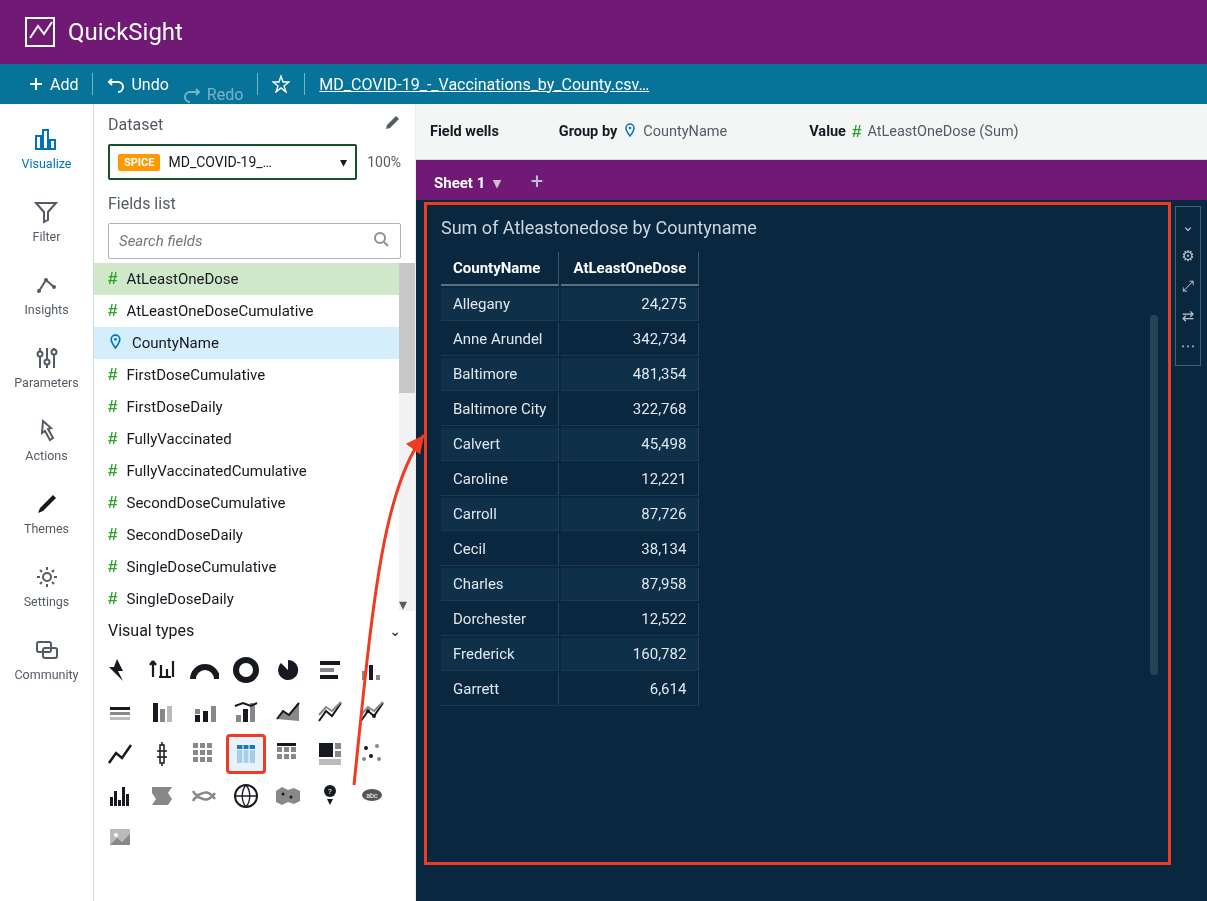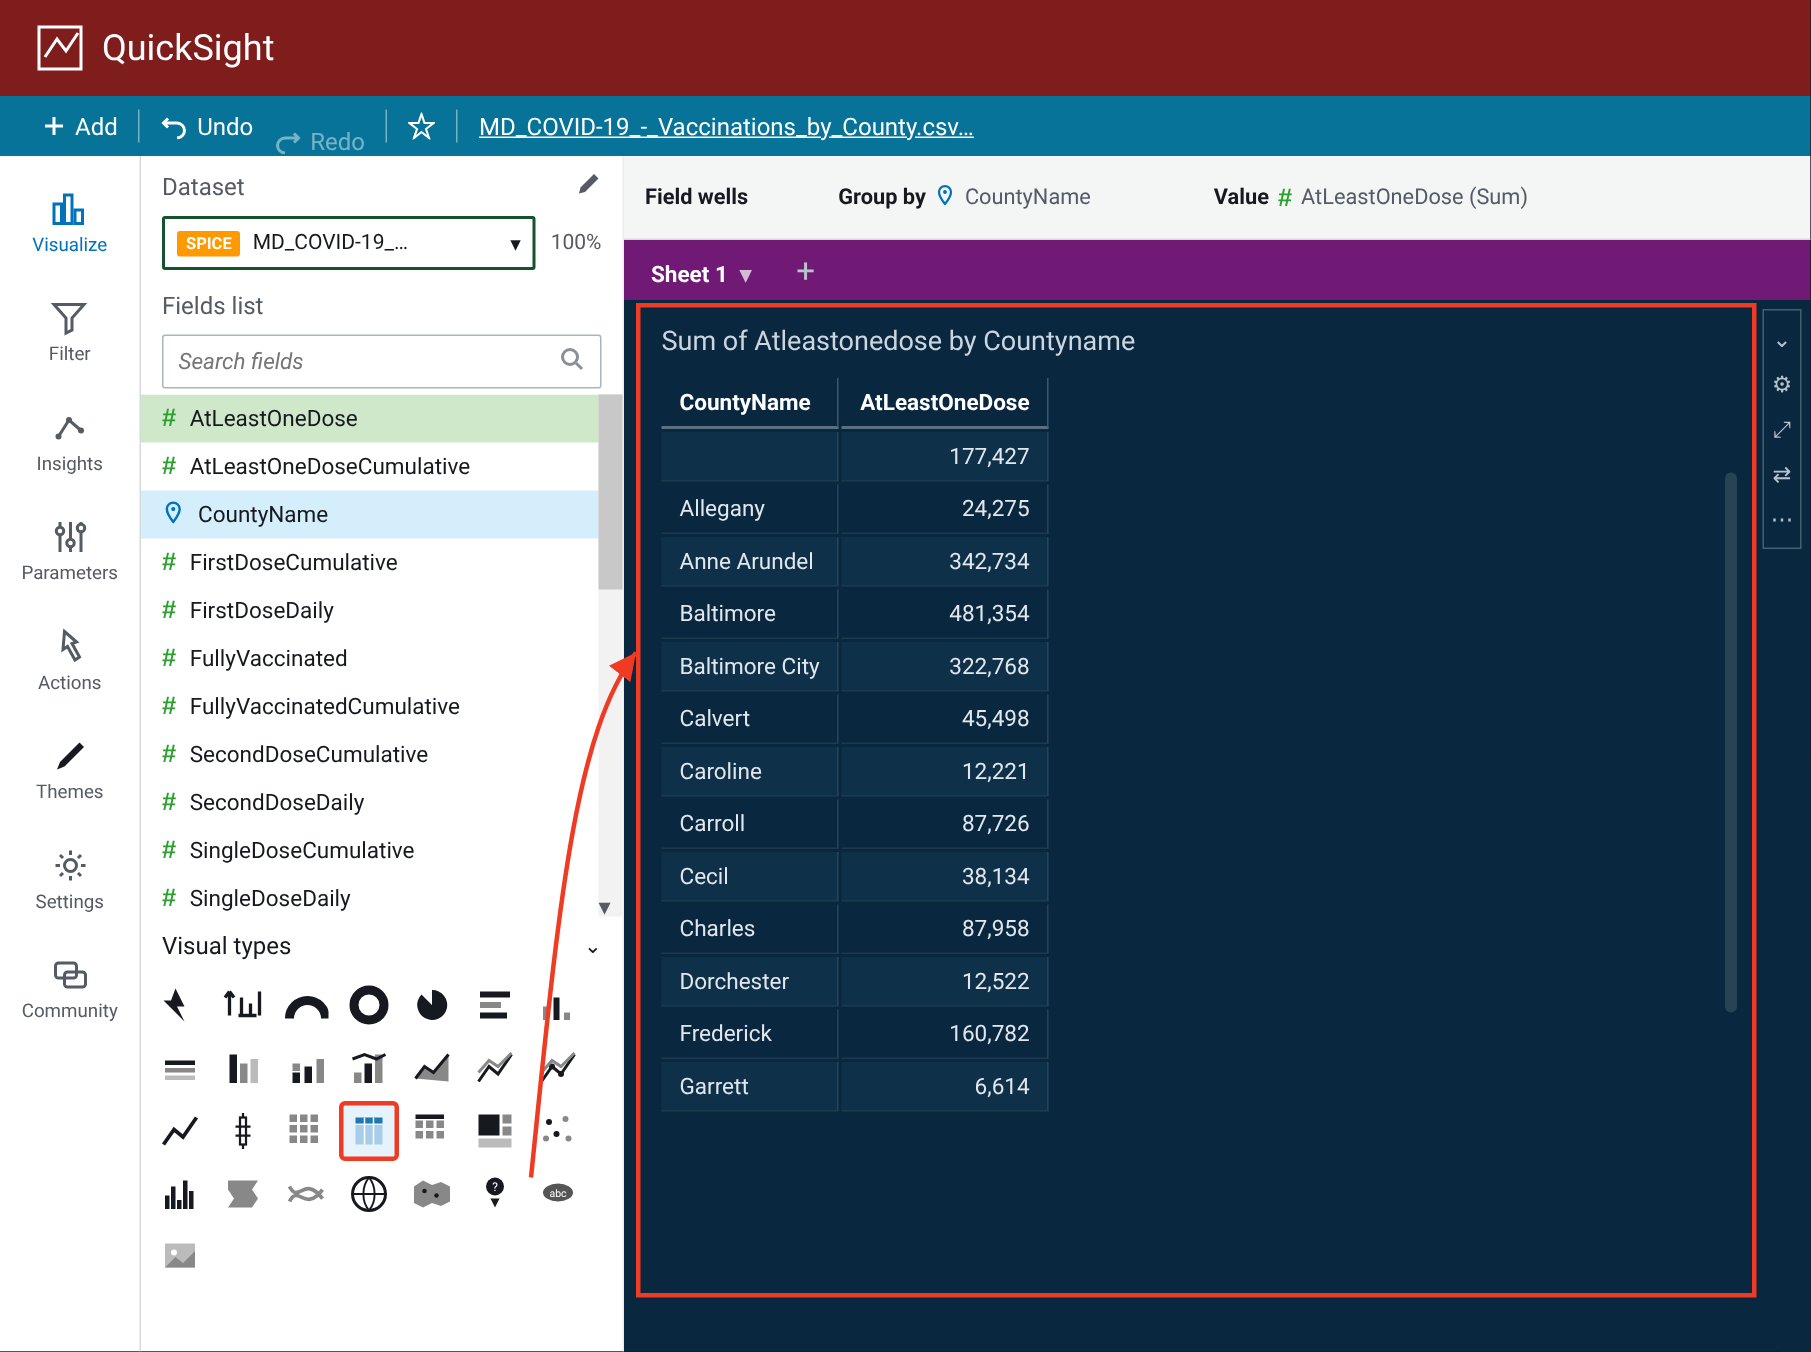--- a/index.html
+++ b/index.html
@@ -1,18 +1,18 @@
 <!DOCTYPE html>
 <html><head>
 <meta charset="utf-8">
 <style>
 * { margin:0; padding:0; box-sizing:border-box; font-family:"Amazon Ember",-apple-system,BlinkMacSystemFont,"Segoe UI",Roboto,Helvetica,Arial,sans-serif; }
 body { background:#1a1a1a; color:#16191f; width:1207px; height:901px; overflow:hidden; position:relative; }
 
-.topbar { background:#7f1d1d; height:64px; display:flex; align-items:center; padding:0 24px; }
+.topbar { background:#701a75; height:64px; display:flex; align-items:center; padding:0 24px; }
 .logo { display:flex; align-items:center; gap:12px; color:#fff; font-size:24px; font-weight:400; }
 .logo-icon { width:32px; height:32px; display:flex; }
 
 .toolbar { background:#077398; height:40px; display:flex; align-items:center; color:#fff; font-size:16px; padding:0 28px; gap:14px; }
 .tb-btn { display:inline-flex; align-items:center; gap:6px; cursor:pointer; opacity:1; }
 .tb-btn.dis { opacity:.45;margin-top:20px; }
 .sep { width:1px; height:22px; background:rgba(255,255,255,.45); }
 .toolbar .title { text-decoration:underline; }
 
 .main { display:flex; height:797px; }
@@ -517,24 +517,20 @@
         <div class="widget-title">Sum of Atleastonedose by Countyname</div>
         <table class="wtable">
           <thead>
               <tr id="thead">
                 <th>CountyName</th>
                 <th class="num">AtLeastOneDose</th>
               </tr>
             </thead>
           <tbody id="tbody">
               <tr>
-                <td></td>
-                <td class="num">177,427</td>
-              </tr>
-              <tr>
                 <td>Allegany</td>
                 <td class="num">24,275</td>
               </tr>
               <tr>
                 <td>Anne Arundel</td>
                 <td class="num">342,734</td>
               </tr>
               <tr>
                 <td>Baltimore</td>
                 <td class="num">481,354</td>

